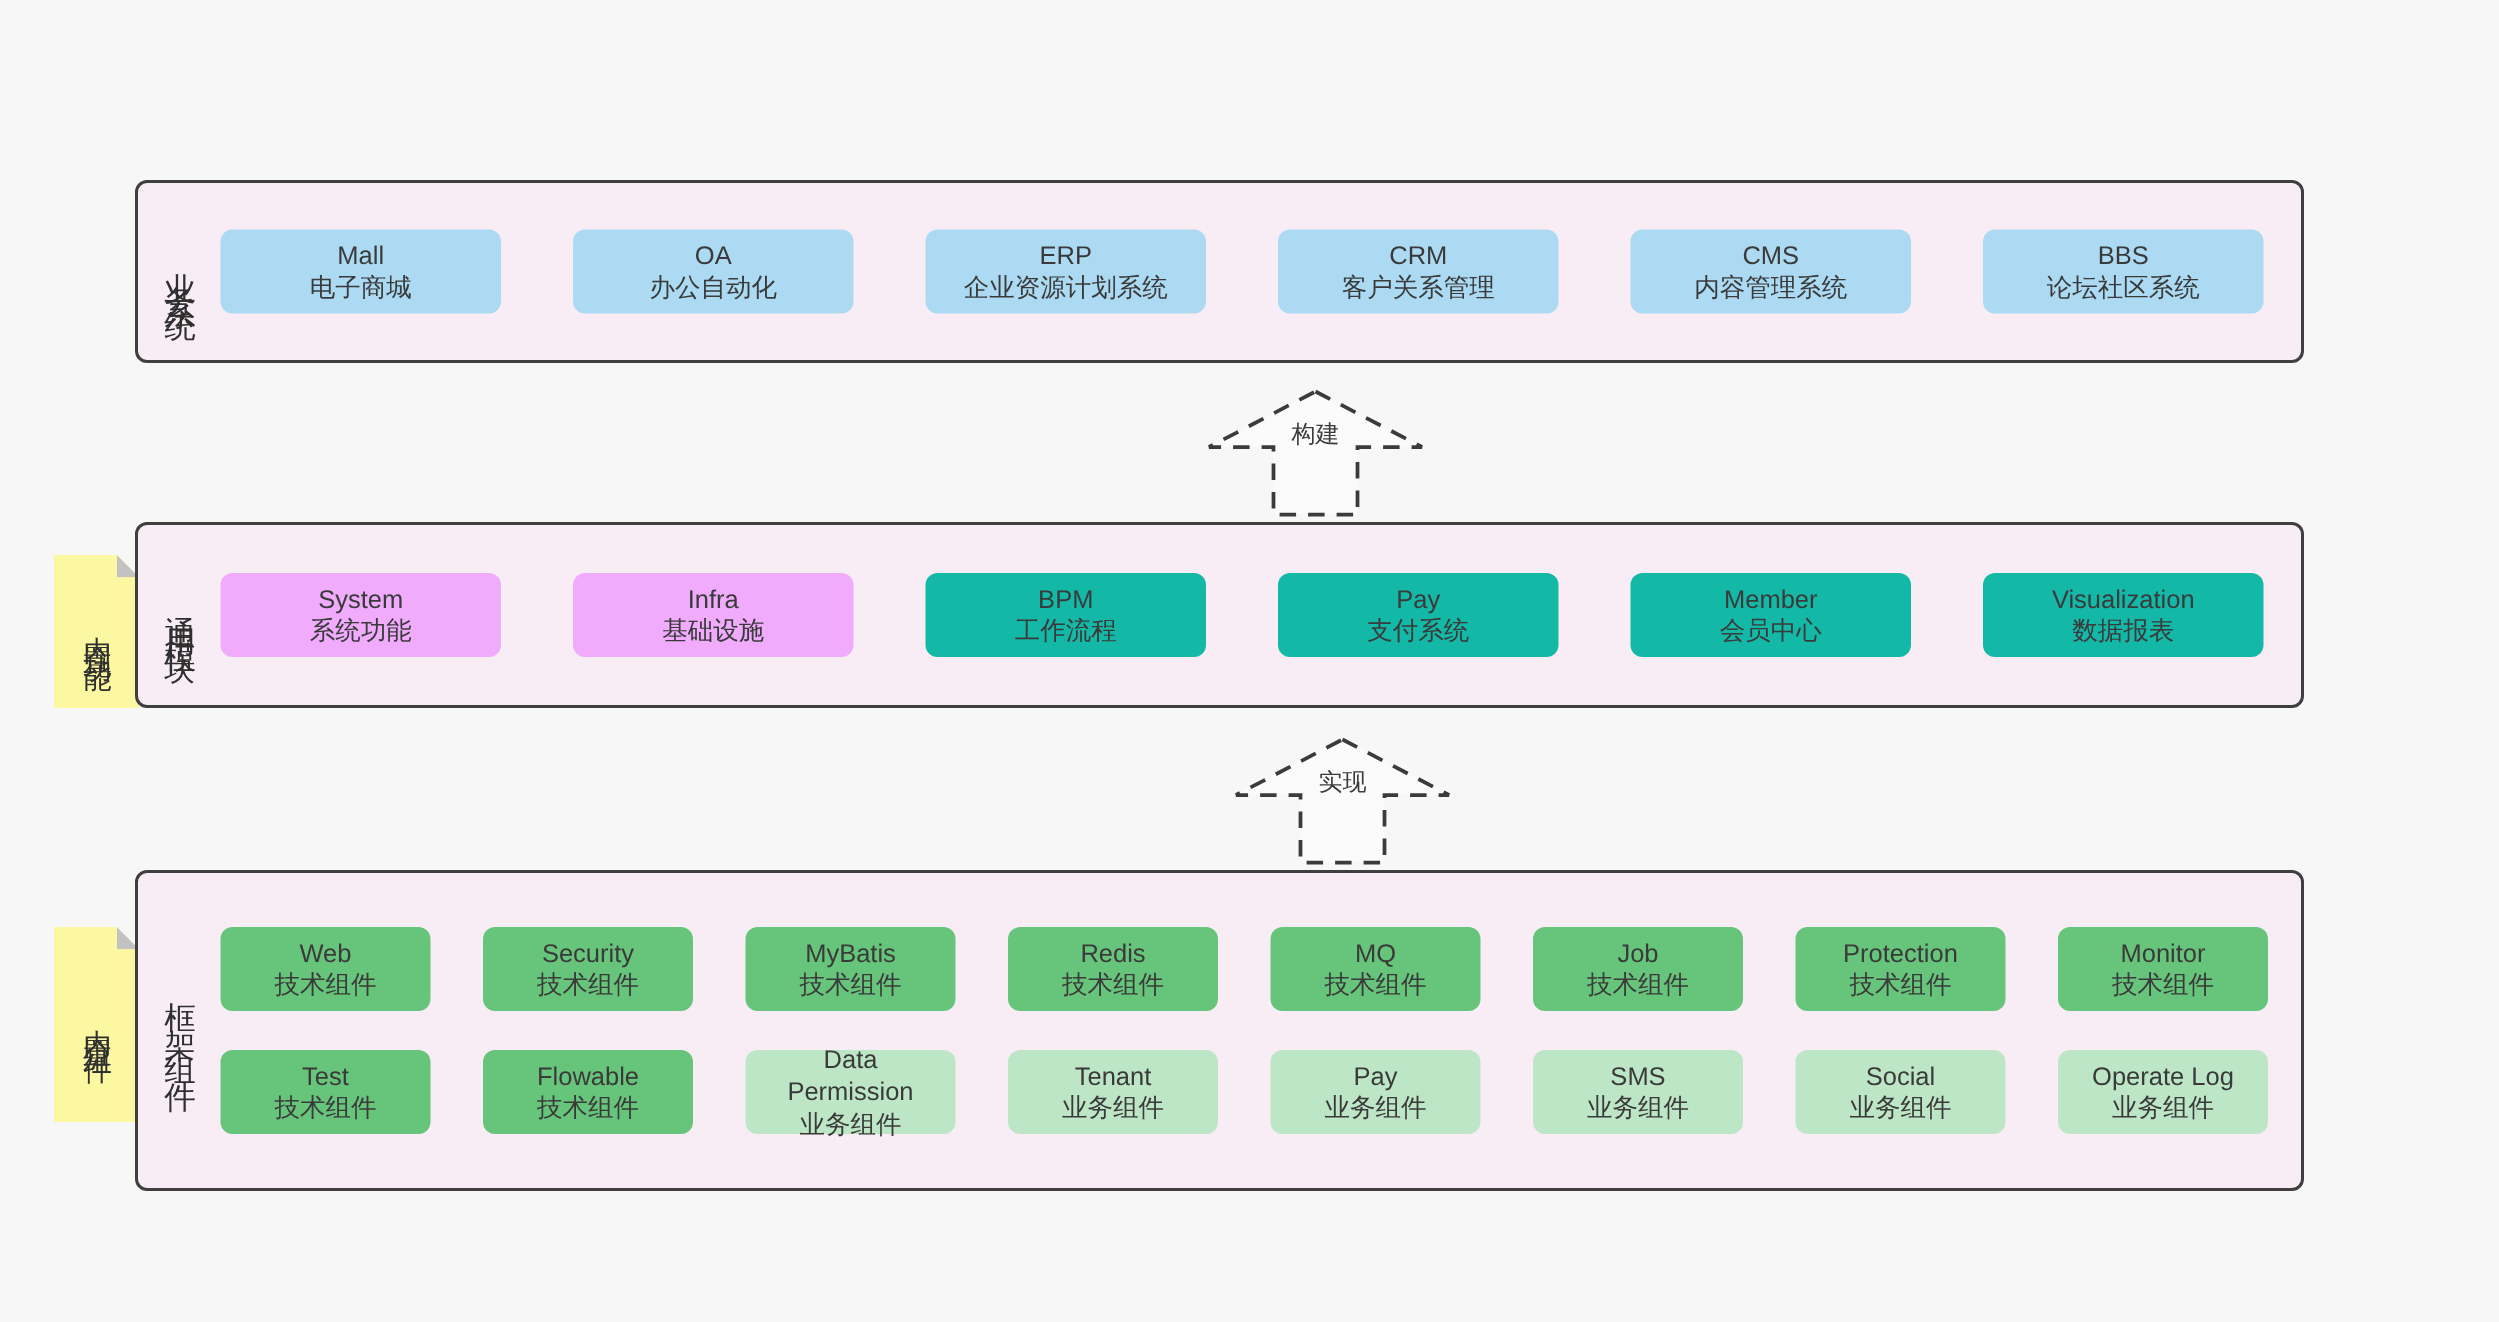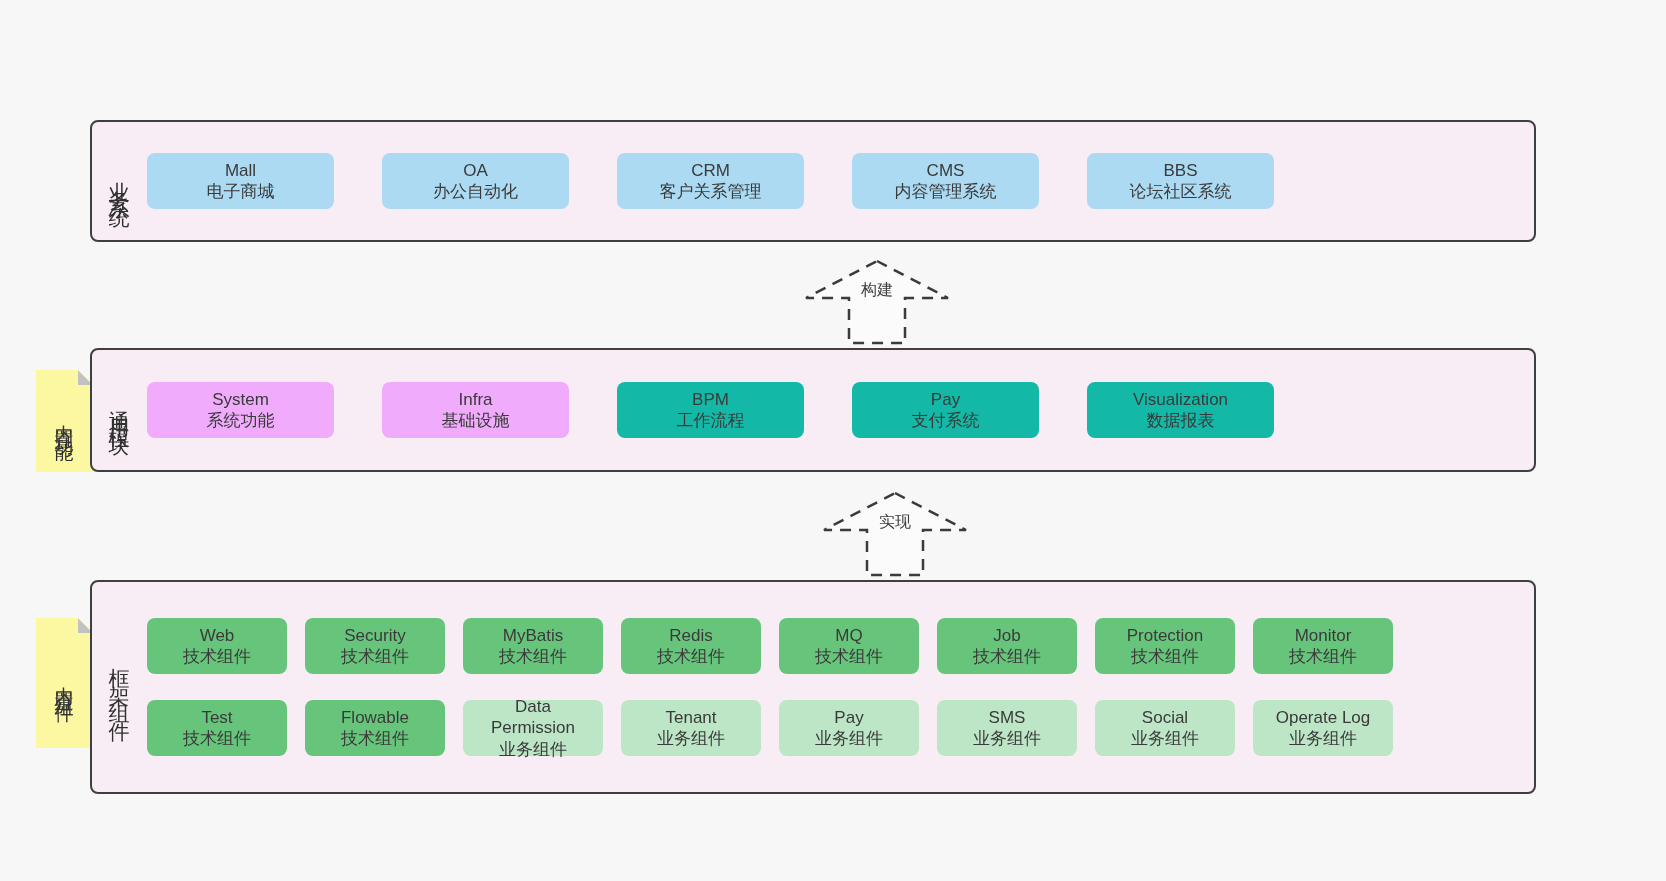--- a/index.html
+++ b/index.html
@@ -19,21 +19,21 @@
 
   .side-label { flex:0 0 55px; display:flex; align-items:center; justify-content:center; }
   .side-label span {
     writing-mode:vertical-rl; text-orientation:upright;
     font-size:21px; color:#2f2f2f; letter-spacing:8px; line-height:1;
   }
   .panel-components .side-label span { letter-spacing:18px; }
 
   .row { flex:1; display:flex; align-items:center; gap:48px; }
   .grid { flex:1; display:flex; flex-direction:column; justify-content:center; gap:26px; }
-  .crow { display:flex; gap:18px; }
+  .crow { display:flex; gap:35px; }
 
   
   .box {
     height:56px; border-radius:8px; padding:4px 10px;
     display:flex; flex-direction:column; align-items:center; justify-content:center;
     text-align:center; flex:0 0 auto;
   }
   .w-lg { width:187px; }
   .w-sm { width:140px; }
   .box .nm, .box .ds { font-size:17px; line-height:1.25; color:#3a3a3a; }
@@ -82,20 +82,24 @@
     <div class="row">
       <div class="box blue w-lg">
         <div class="nm">Mall</div>
         <div class="ds">电子商城</div>
       </div>
       <div class="box blue w-lg">
         <div class="nm">OA</div>
         <div class="ds">办公自动化</div>
       </div>
       <div class="box blue w-lg">
+        <div class="nm">ERP</div>
+        <div class="ds">企业资源计划系统</div>
+      </div>
+      <div class="box blue w-lg">
         <div class="nm">CRM</div>
         <div class="ds">客户关系管理</div>
       </div>
       <div class="box blue w-lg">
         <div class="nm">CMS</div>
         <div class="ds">内容管理系统</div>
       </div>
       <div class="box blue w-lg">
         <div class="nm">BBS</div>
         <div class="ds">论坛社区系统</div>
@@ -130,20 +134,24 @@
       </div>
       <div class="box pink w-lg">
         <div class="nm">BPM</div>
         <div class="ds">工作流程</div>
       </div>
       <div class="box pink w-lg">
         <div class="nm">Pay</div>
         <div class="ds">支付系统</div>
       </div>
       <div class="box pink w-lg">
+        <div class="nm">Member</div>
+        <div class="ds">会员中心</div>
+      </div>
+      <div class="box pink w-lg">
         <div class="nm">Visualization</div>
         <div class="ds">数据报表</div>
       </div>
     </div>
   </div>
 
   <div class="arrow-wrap arrow-impl">
     <svg width="150" height="88" viewBox="0 0 150 88">
       <polygon points="75,3 146,40 103,40 103,85 47,85 47,40 4,40" fill="#fbfbfb" stroke="#3b3b3b" stroke-width="2.5" stroke-dasharray="11 8"></polygon>
     </svg>

